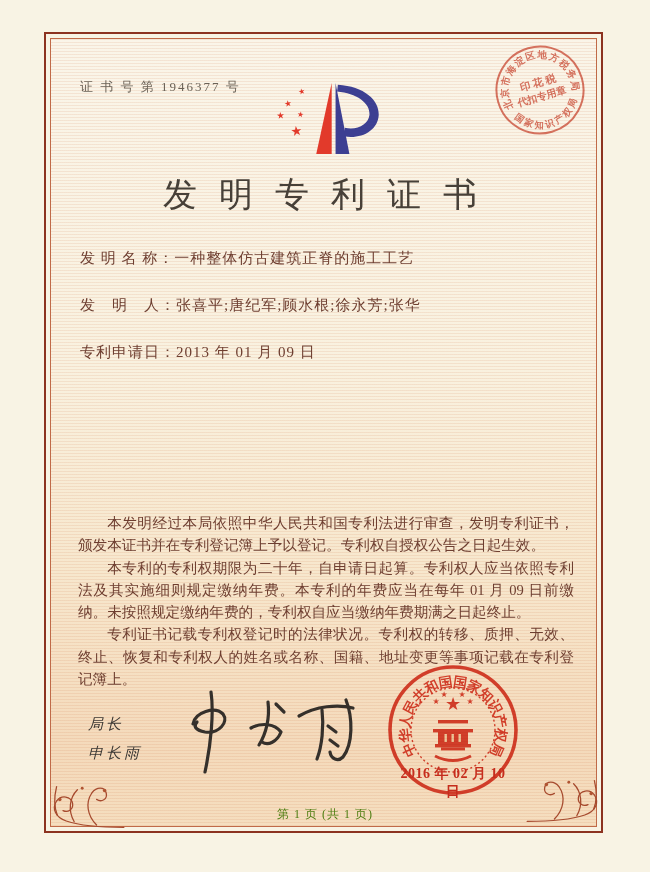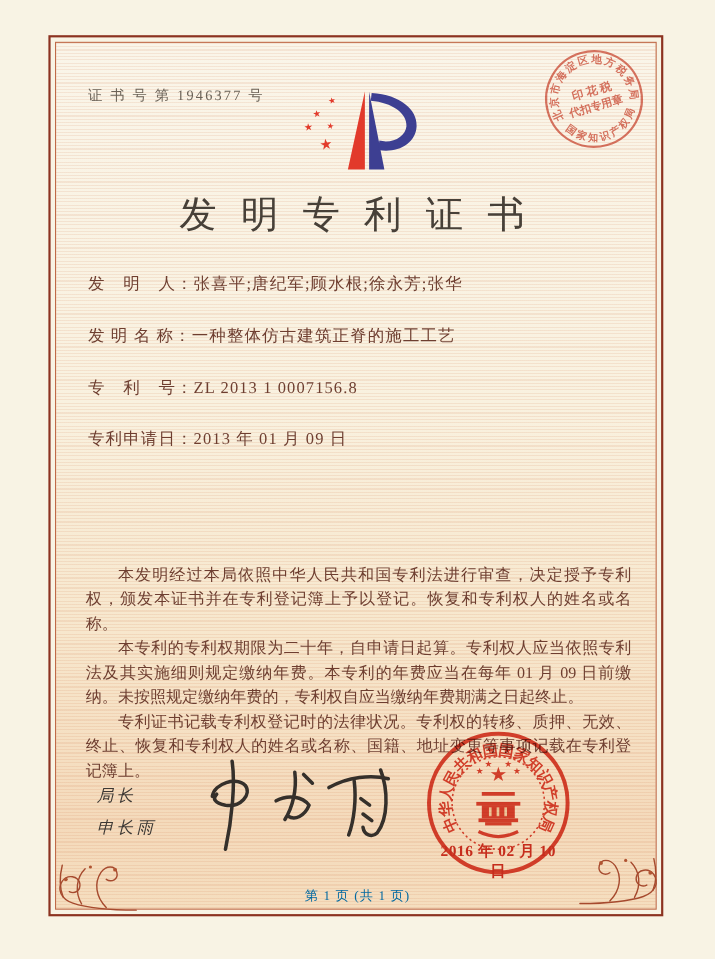--- a/index.html
+++ b/index.html
@@ -53,21 +53,21 @@
   .seal-date{
     left:392px;top:765px;width:122px;text-align:center;
     font-size:14px;font-weight:bold;color:#c62d1d;letter-spacing:0.5px;
     z-index:6;
   }
   
   .stamp{left:494px;top:44px;transform:rotate(-16deg);opacity:0.85;mix-blend-mode:multiply;z-index:5;}
   .stamp text{fill:var(--stampRed,#d4604e);font-weight:bold;font-family:"Liberation Serif",serif;}
   .footer{
     left:45px;top:806px;width:560px;text-align:center;
-    font-size:12px;letter-spacing:1px;color:#0369a1;
+    font-size:12px;letter-spacing:1px;color:#4d7c0f;
   }
   .flourish{width:80px;height:80px;}
   .flourish path{fill:none;stroke:#a64a2e;stroke-width:1.6;stroke-linecap:round;}
   .flourish .blob{fill:#b05432;stroke:none;}
   .fl-left{left:47px;top:753px;}
   .fl-right{left:524px;top:747px;transform:scaleX(-1);}
 </style>
 </head>
 <body>
 
@@ -134,35 +134,32 @@
         <text x="46" y="11" text-anchor="middle" dominant-baseline="central" font-size="9.2" transform="rotate(128 46 46) rotate(180 46 11)">局</text>
       </g>
     <text x="46" y="42" font-size="10.5" text-anchor="middle">印 花 税</text>
     <text x="46" y="56" font-size="10" text-anchor="middle">代扣专用章</text>
   </svg>
 
   <div class="abs title"><span style="letter-spacing:22px;">发明专利证书</span></div>
 
   <div class="abs fields">
     <div class="field-row">
-      <span class="field-label">发　明　人：</span><span>张喜平;唐纪军;顾水根;徐永芳;张华</span>
-    </div>
-    <div class="field-row">
       <span class="field-label">发 明 名 称：</span><span>一种整体仿古建筑正脊的施工工艺</span>
     </div>
     <div class="field-row">
-      <span class="field-label">专　利　号：</span><span>ZL 2013 1 0007156.8</span>
+      <span class="field-label">发　明　人：</span><span>张喜平;唐纪军;顾水根;徐永芳;张华</span>
     </div>
     <div class="field-row">
       <span class="field-label">专利申请日：</span><span>2013 年 01 月 09 日</span>
     </div>
   </div>
 
   <div class="abs paras">
-    <p>本发明经过本局依照中华人民共和国专利法进行审查，决定授予专利权，颁发本证书并在专利登记簿上予以登记。恢复和专利权人的姓名或名称。</p>
+    <p>本发明经过本局依照中华人民共和国专利法进行审查，发明专利证书，颁发本证书并在专利登记簿上予以登记。专利权自授权公告之日起生效。</p>
     <p>本专利的专利权期限为二十年，自申请日起算。专利权人应当依照专利法及其实施细则规定缴纳年费。本专利的年费应当在每年 01 月 09 日前缴纳。未按照规定缴纳年费的，专利权自应当缴纳年费期满之日起终止。</p>
     <p>专利证书记载专利权登记时的法律状况。专利权的转移、质押、无效、终止、恢复和专利权人的姓名或名称、国籍、地址变更等事项记载在专利登记簿上。</p>
   </div>
 
   <div class="abs signer">
     <div>局长</div>
     <div>申长雨</div>
   </div>
 
   <svg class="abs signature-svg" width="190" height="100" viewBox="0 0 190 100">

